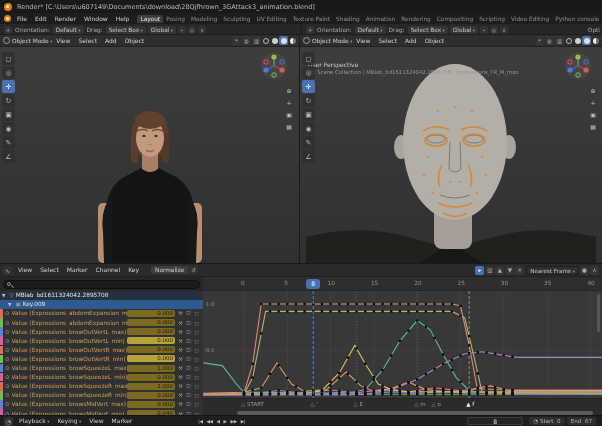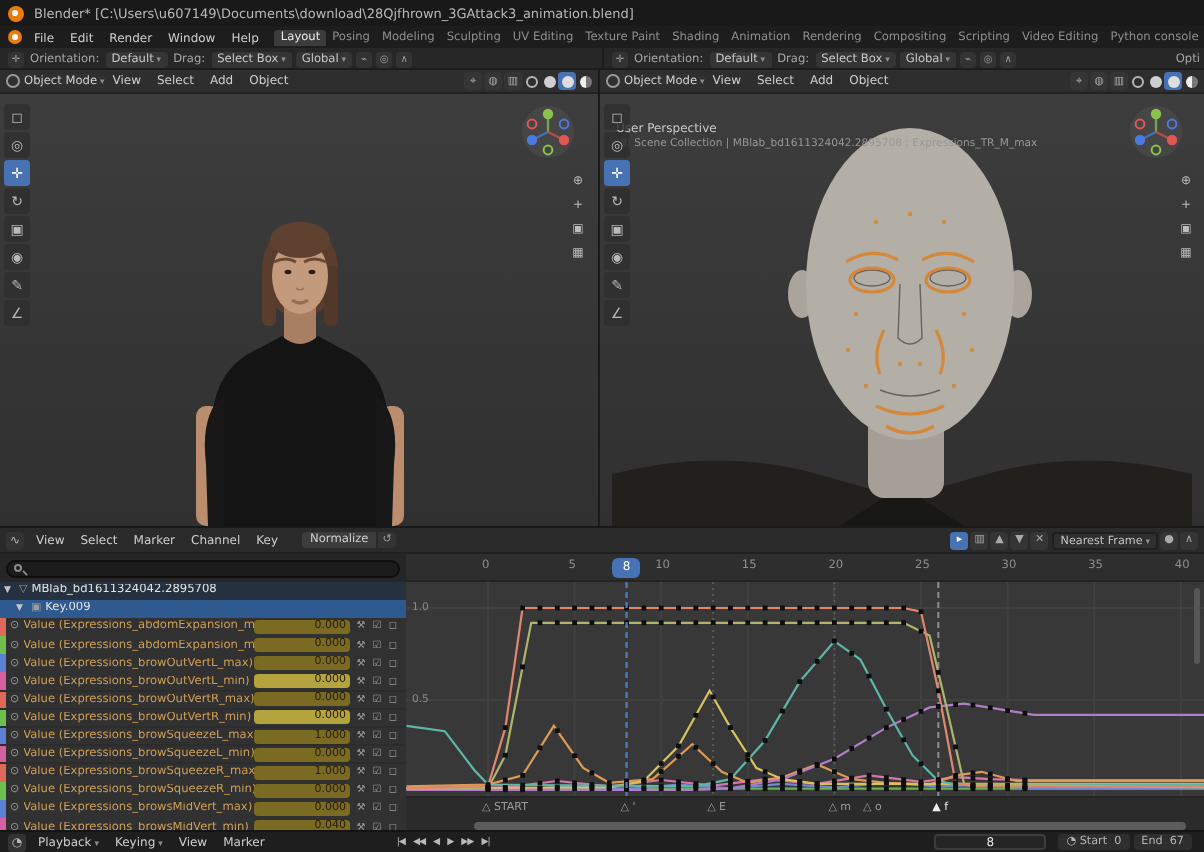--- a/index.html
+++ b/index.html
@@ -100,21 +100,21 @@
   .frame-box{width:56px;height:8px;background:#252525;border:1px solid #3c3c3c;border-radius:2px;color:#e8e8e8;font-size:6px;text-align:center;line-height:7px;margin-right:4px;}
   .se-box{height:8px;background:#2e2e2e;border-radius:2px;color:#b5b5b5;font-size:5.6px;line-height:8px;padding:0 4px;margin-left:2px;}
 </style>
 </head>
 <body>
 
 <div id="app">
 
   <div id="titlebar">
     <span class="blender-logo"></span>
-    <span class="title-text">Blender* [C:\Users\u607149\Documents\download\28Qjfhrown_3GAttack3_animation.blend]</span>
+    <span class="title-text">Render* [C:\Users\u607149\Documents\download\28Qjfhrown_3GAttack3_animation.blend]</span>
   </div>
 
   <div id="menubar">
     <span class="blender-logo" style="margin-right:2px;"></span>
     <span id="top-menus"><span class="menu-item">File</span><span class="menu-item">Edit</span><span class="menu-item">Render</span><span class="menu-item">Window</span><span class="menu-item">Help</span></span>
     <span id="ws-tabs" style="margin-left:4px;display:inline-flex;">
         <span class="ws-tab active">Layout</span>
         <span class="ws-tab">Posing</span>
         <span class="ws-tab">Modeling</span>
         <span class="ws-tab">Sculpting</span>

